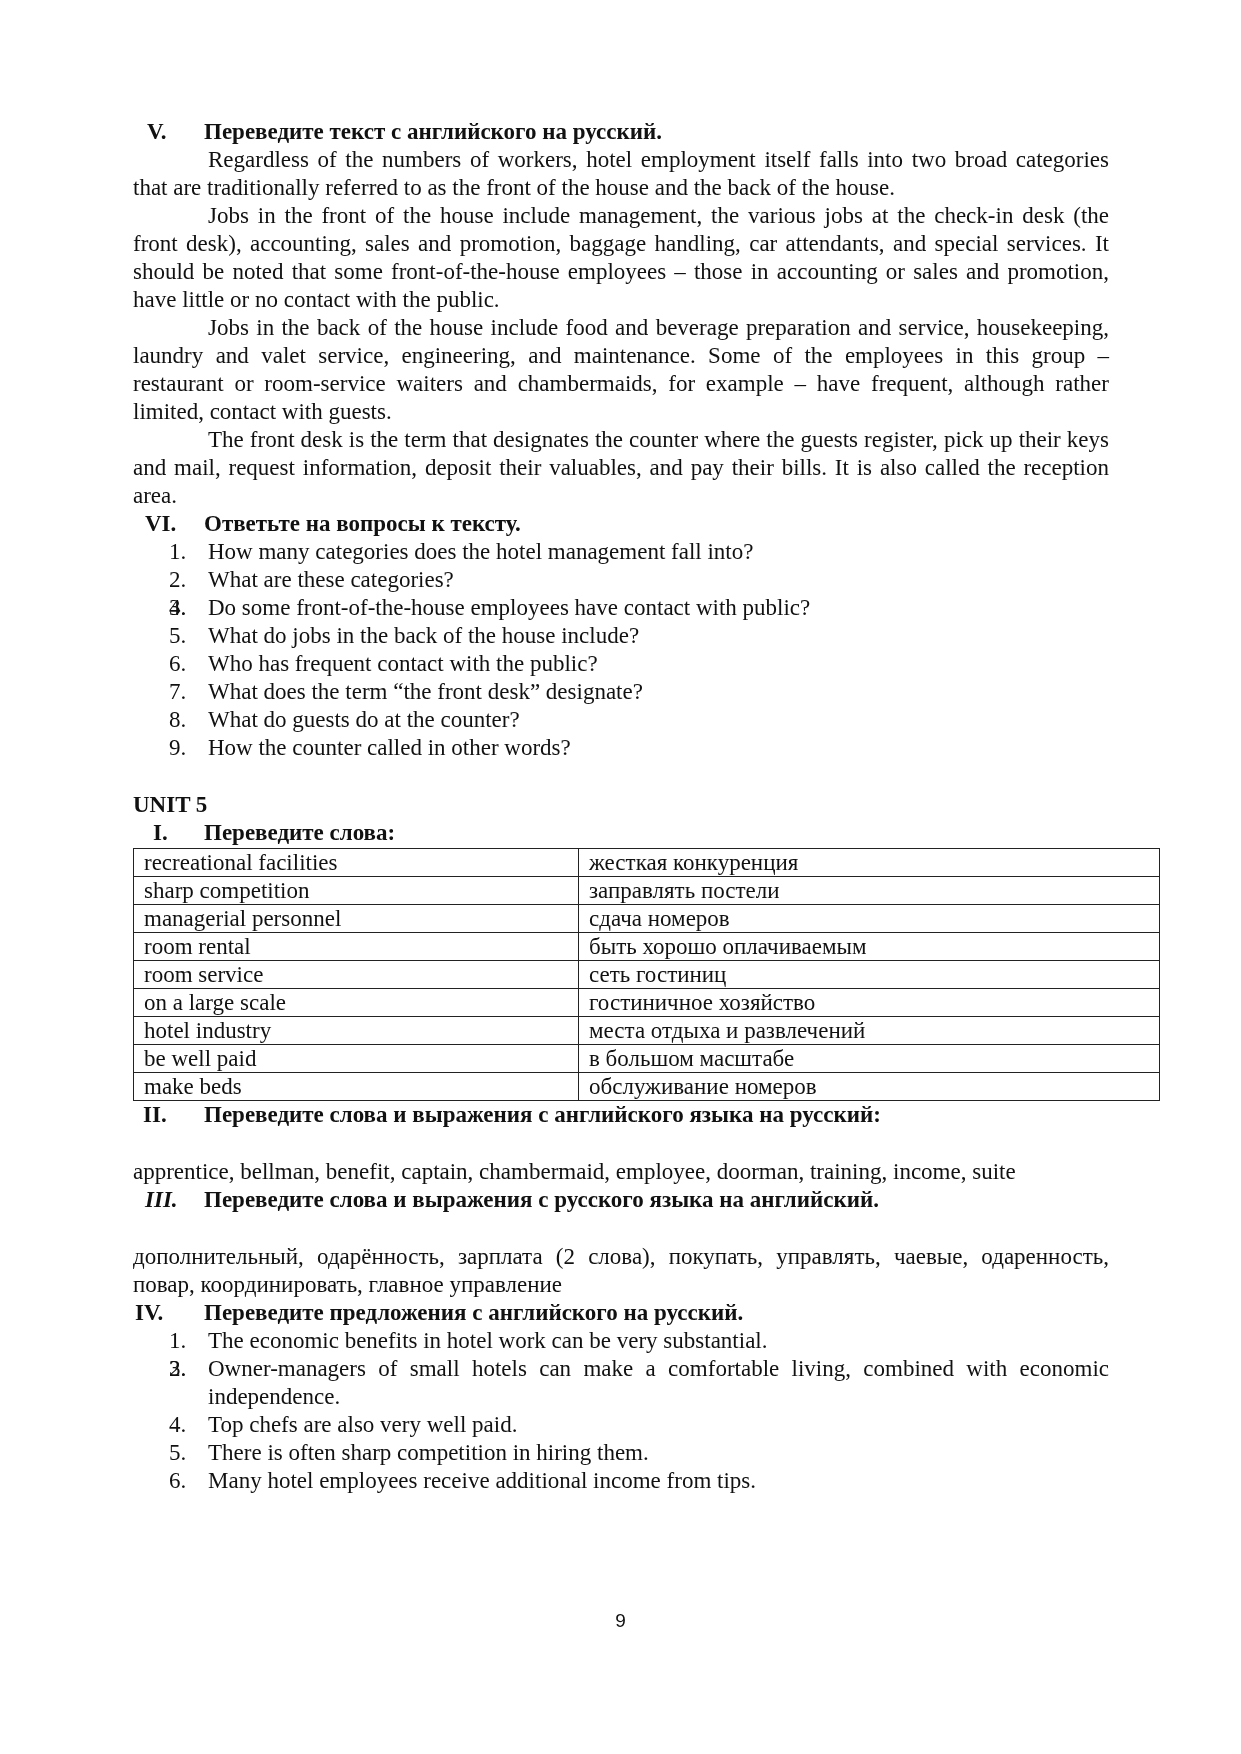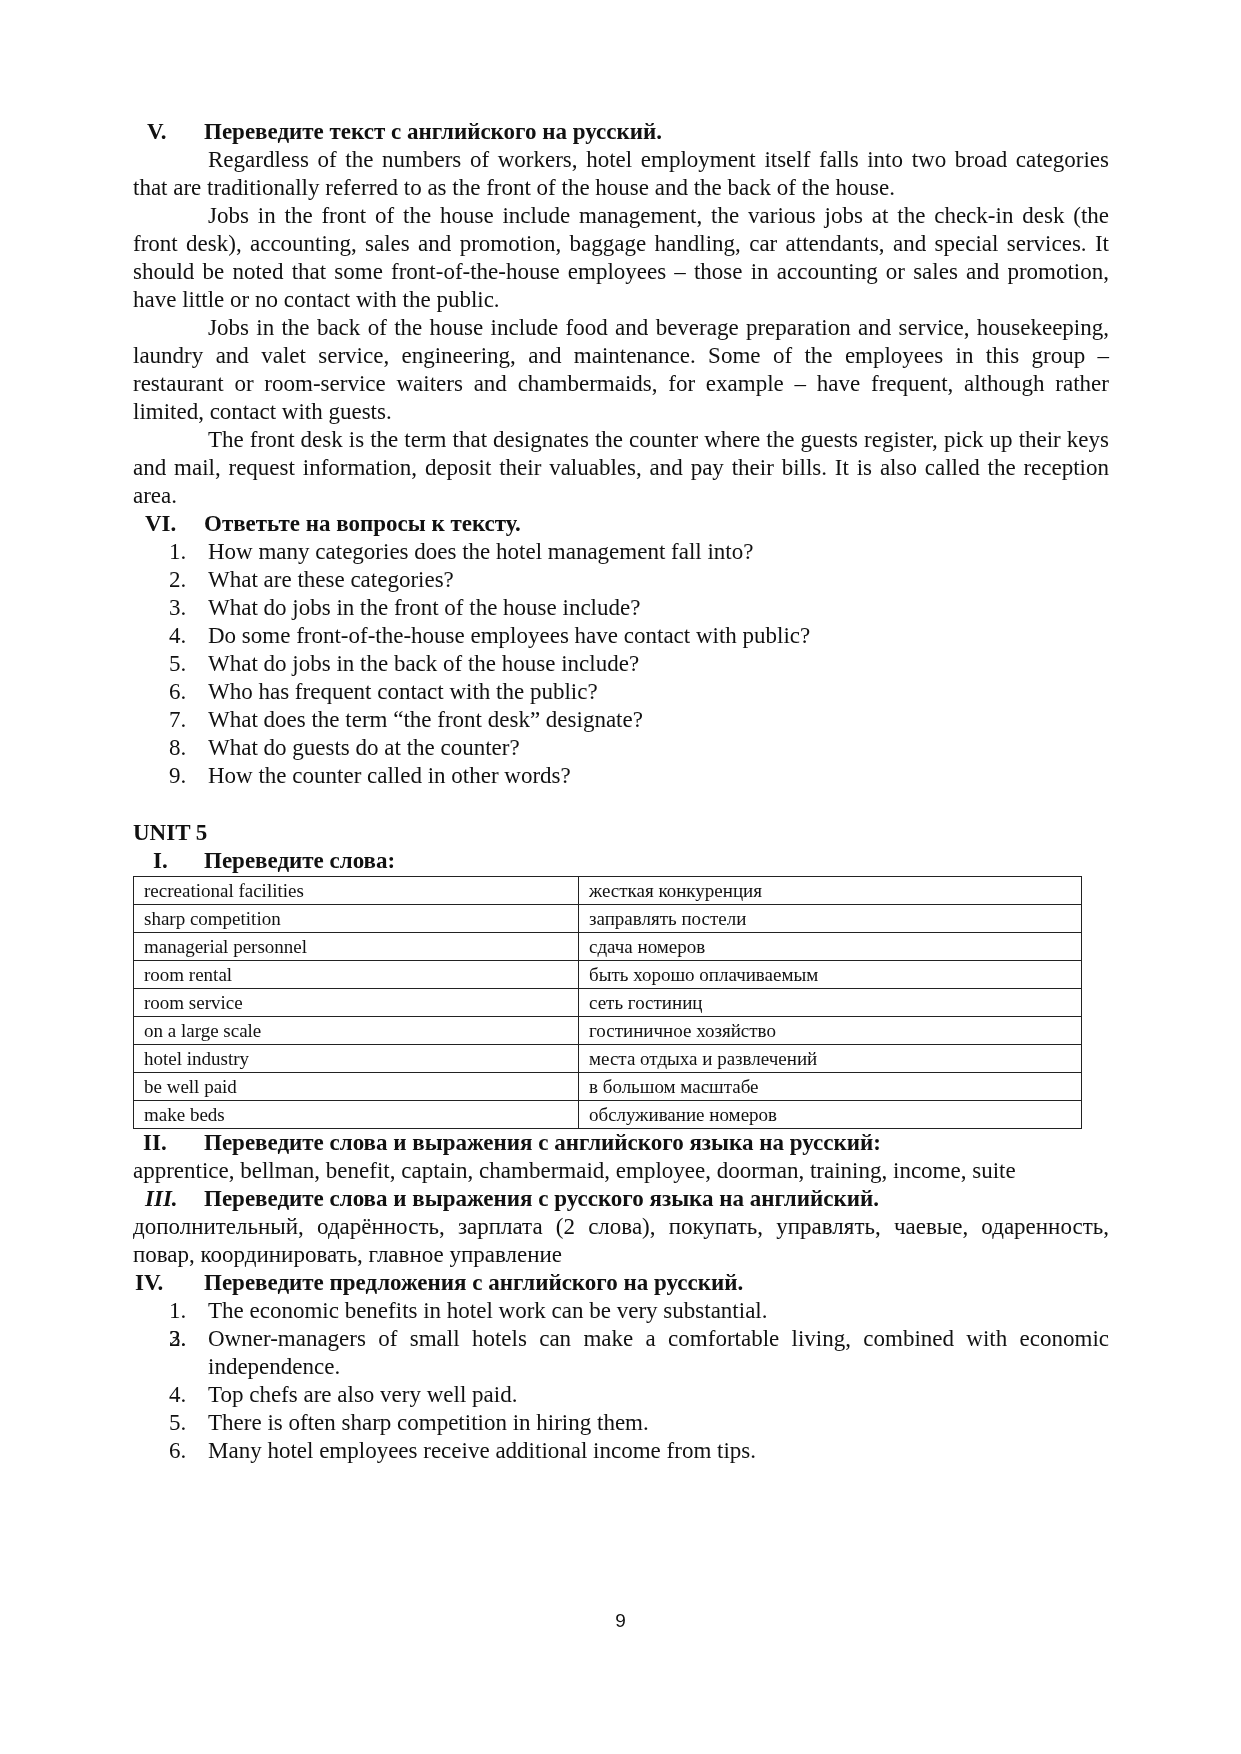--- a/index.html
+++ b/index.html
@@ -21,28 +21,28 @@
     .heading.h2 .num { left: 10px; }
     .heading.h3 .num { left: 12px; font-style: italic; }
     .heading.h4 .num { left: 2px; }
     .subtitle { font-weight: bold; padding-left: 18px; }
     p.para { margin: 0; text-align: justify; text-indent: 75px; }
     ol.qlist { list-style: none; margin: 0; padding: 0; }
     ol.qlist li { position: relative; padding-left: 75px; text-align: justify; }
     ol.qlist li .n { position: absolute; left: 36px; }
     .unit { font-weight: bold; margin-top: 29px; }
     table.match {
-      border-collapse: collapse; width: 949px; margin-top: 1px;
-      font-size: 19px; line-height: 27px;
+      border-collapse: collapse; width: 1027px; margin-top: 1px;
+      font-size: 23px; line-height: 27px;
     }
     table.match td {
       border: 1.5px solid #222222; padding: 0 0 0 10px; vertical-align: middle;
     }
     table.match td.en { width: 434px; }
-    .plain { text-align: justify; }
+    .plain { text-align: justify; margin-top: 29px; }
     .plain.last-left { text-align-last: left; }
     .pagenum {
       position: absolute; left: 0; right: 0; top: 1610px; text-align: center;
       font-family: "Liberation Sans", "DejaVu Sans", sans-serif; font-size: 19px;
     }
   </style>
 </head>
 <body>
 
 <div class="page">
@@ -56,21 +56,21 @@
   <p class="para">Jobs in the back of the house include food and beverage preparation and service, housekeeping, laundry and valet service, engineering, and maintenance. Some of the employees in this group – restaurant or room-service waiters and chambermaids, for example – have frequent, although rather limited, contact with guests.</p>
   <p class="para">The front desk is the term that designates the counter where the guests register, pick up their keys and mail, request information, deposit their valuables, and pay their bills. It is also called the reception area.</p>
 
   <div class="heading h6">
     <span class="num">VI.</span>
     <span class="txt">Ответьте на вопросы к тексту.</span>
   </div>
   <ol class="qlist">
     <li><span class="n">1.</span><span>How many categories does the hotel management fall into?</span></li>
     <li><span class="n">2.</span><span>What are these categories?</span></li>
-    <li><span class="n">3.</span><span>What do jobs in the front of the house include?</span></li>
+    <li><span class="n">3.</span></li>
     <li><span class="n">4.</span><span>Do some front-of-the-house employees have contact with public?</span></li>
     <li><span class="n">5.</span><span>What do jobs in the back of the house include?</span></li>
     <li><span class="n">6.</span><span>Who has frequent contact with the public?</span></li>
     <li><span class="n">7.</span><span>What does the term “the front desk” designate?</span></li>
     <li><span class="n">8.</span><span>What do guests do at the counter?</span></li>
     <li><span class="n">9.</span><span>How the counter called in other words?</span></li>
   </ol>
 
   <div class="unit">UNIT 5</div>
 

